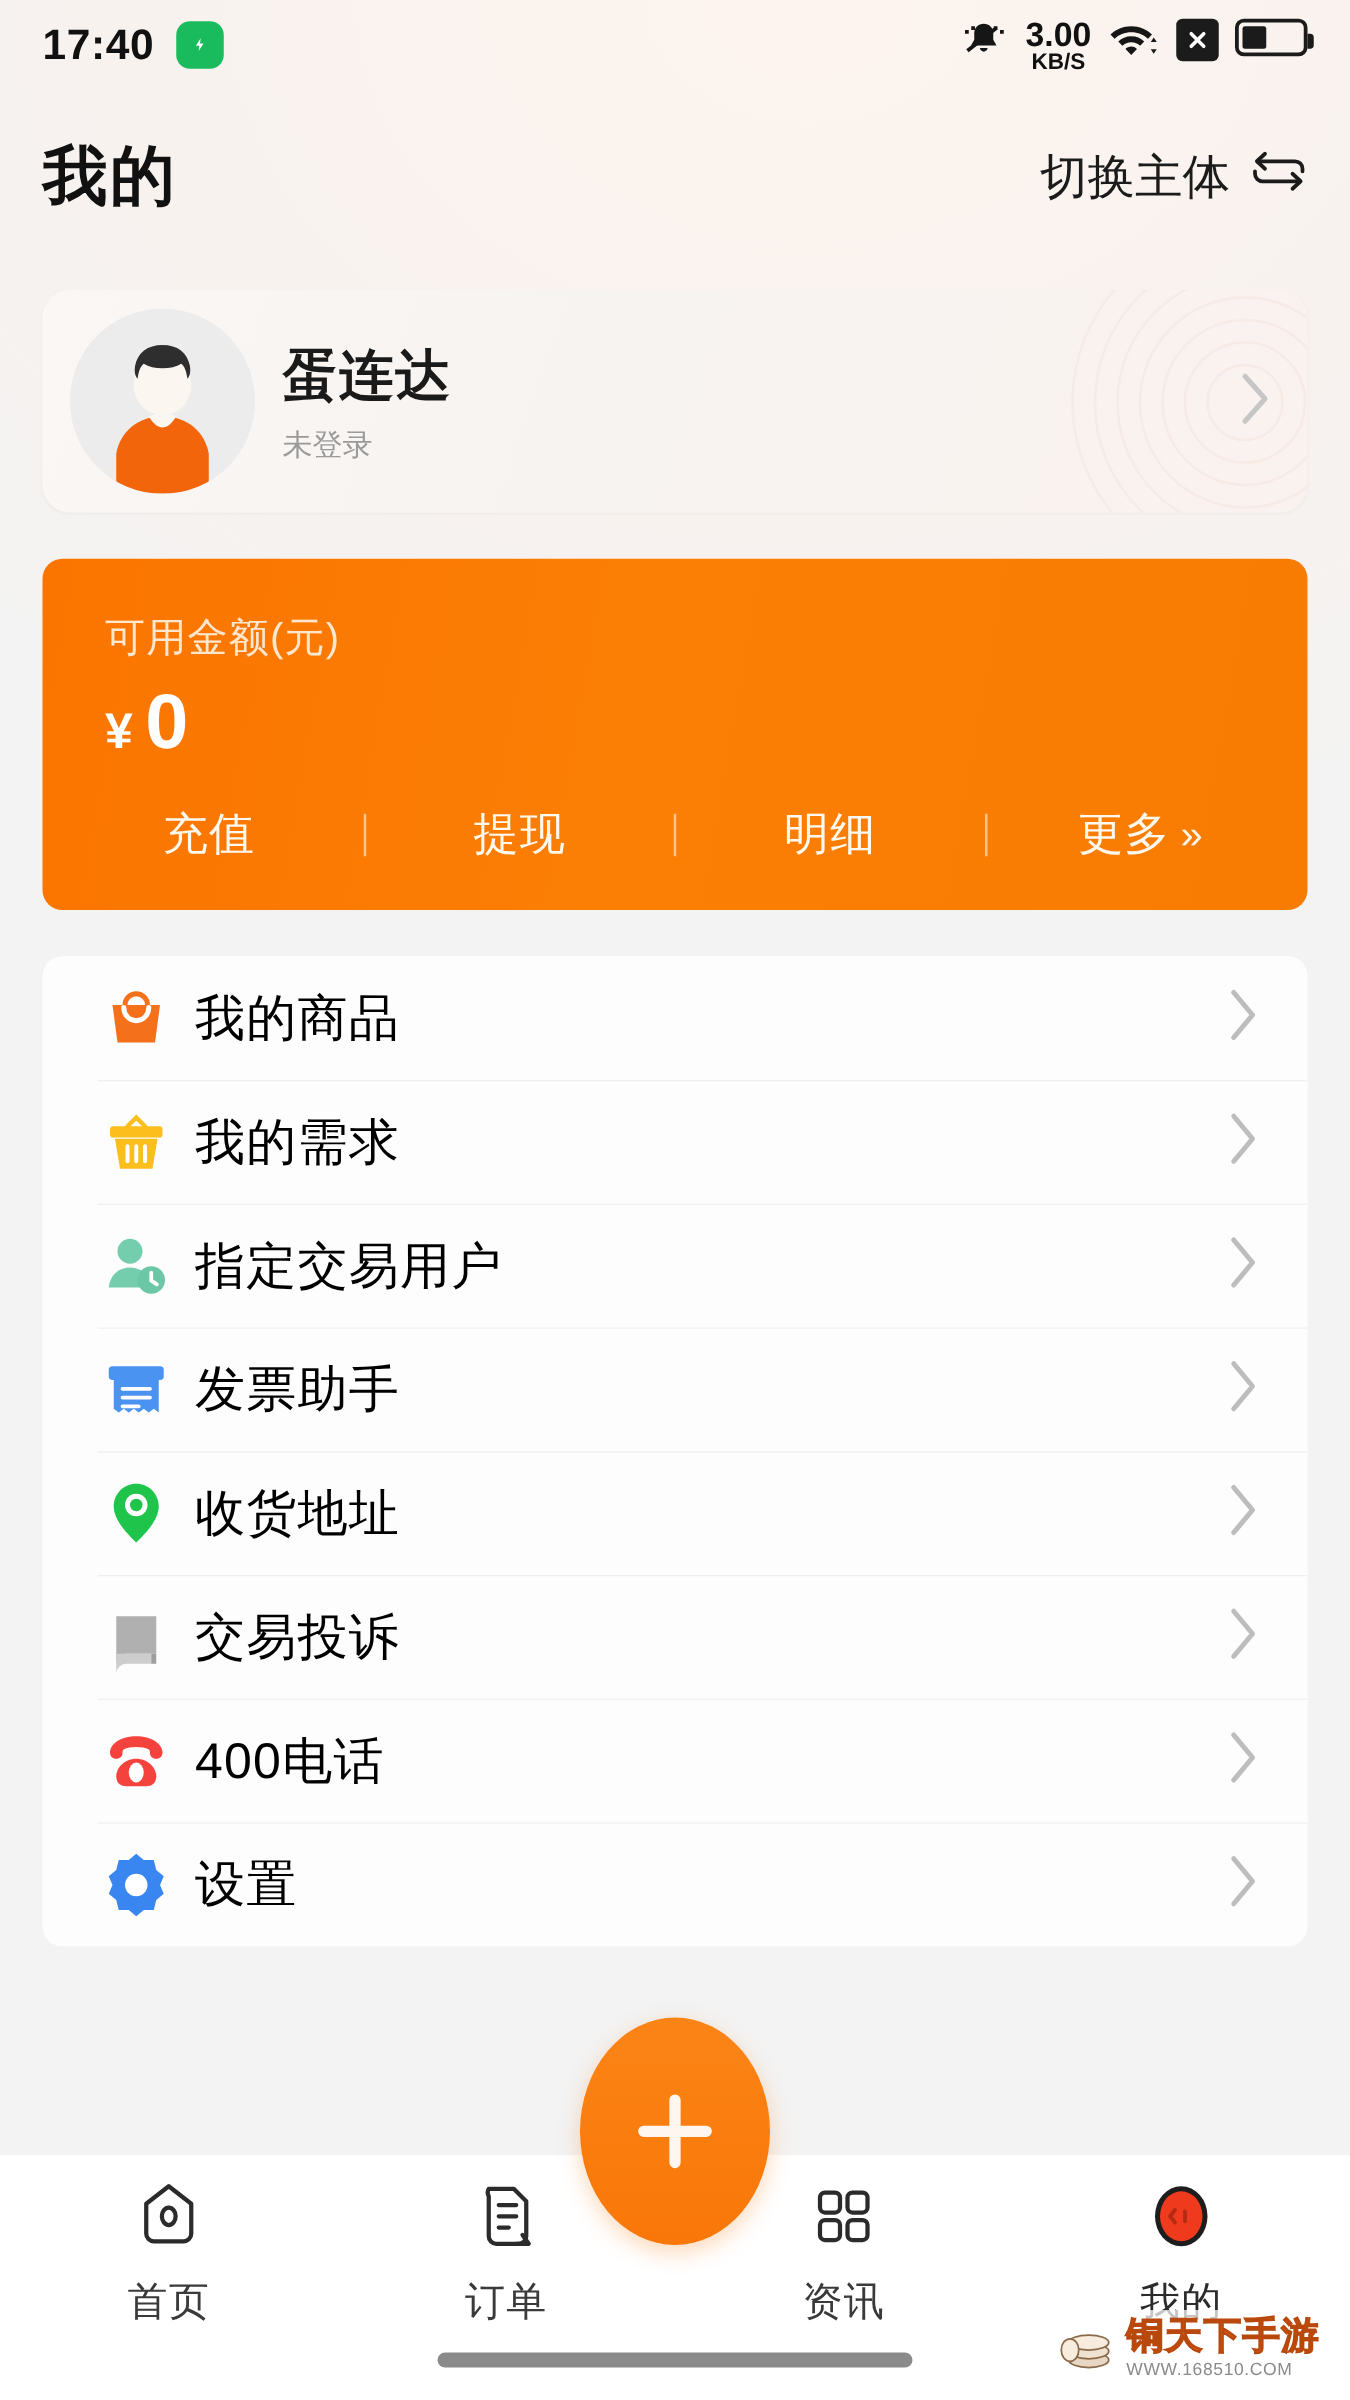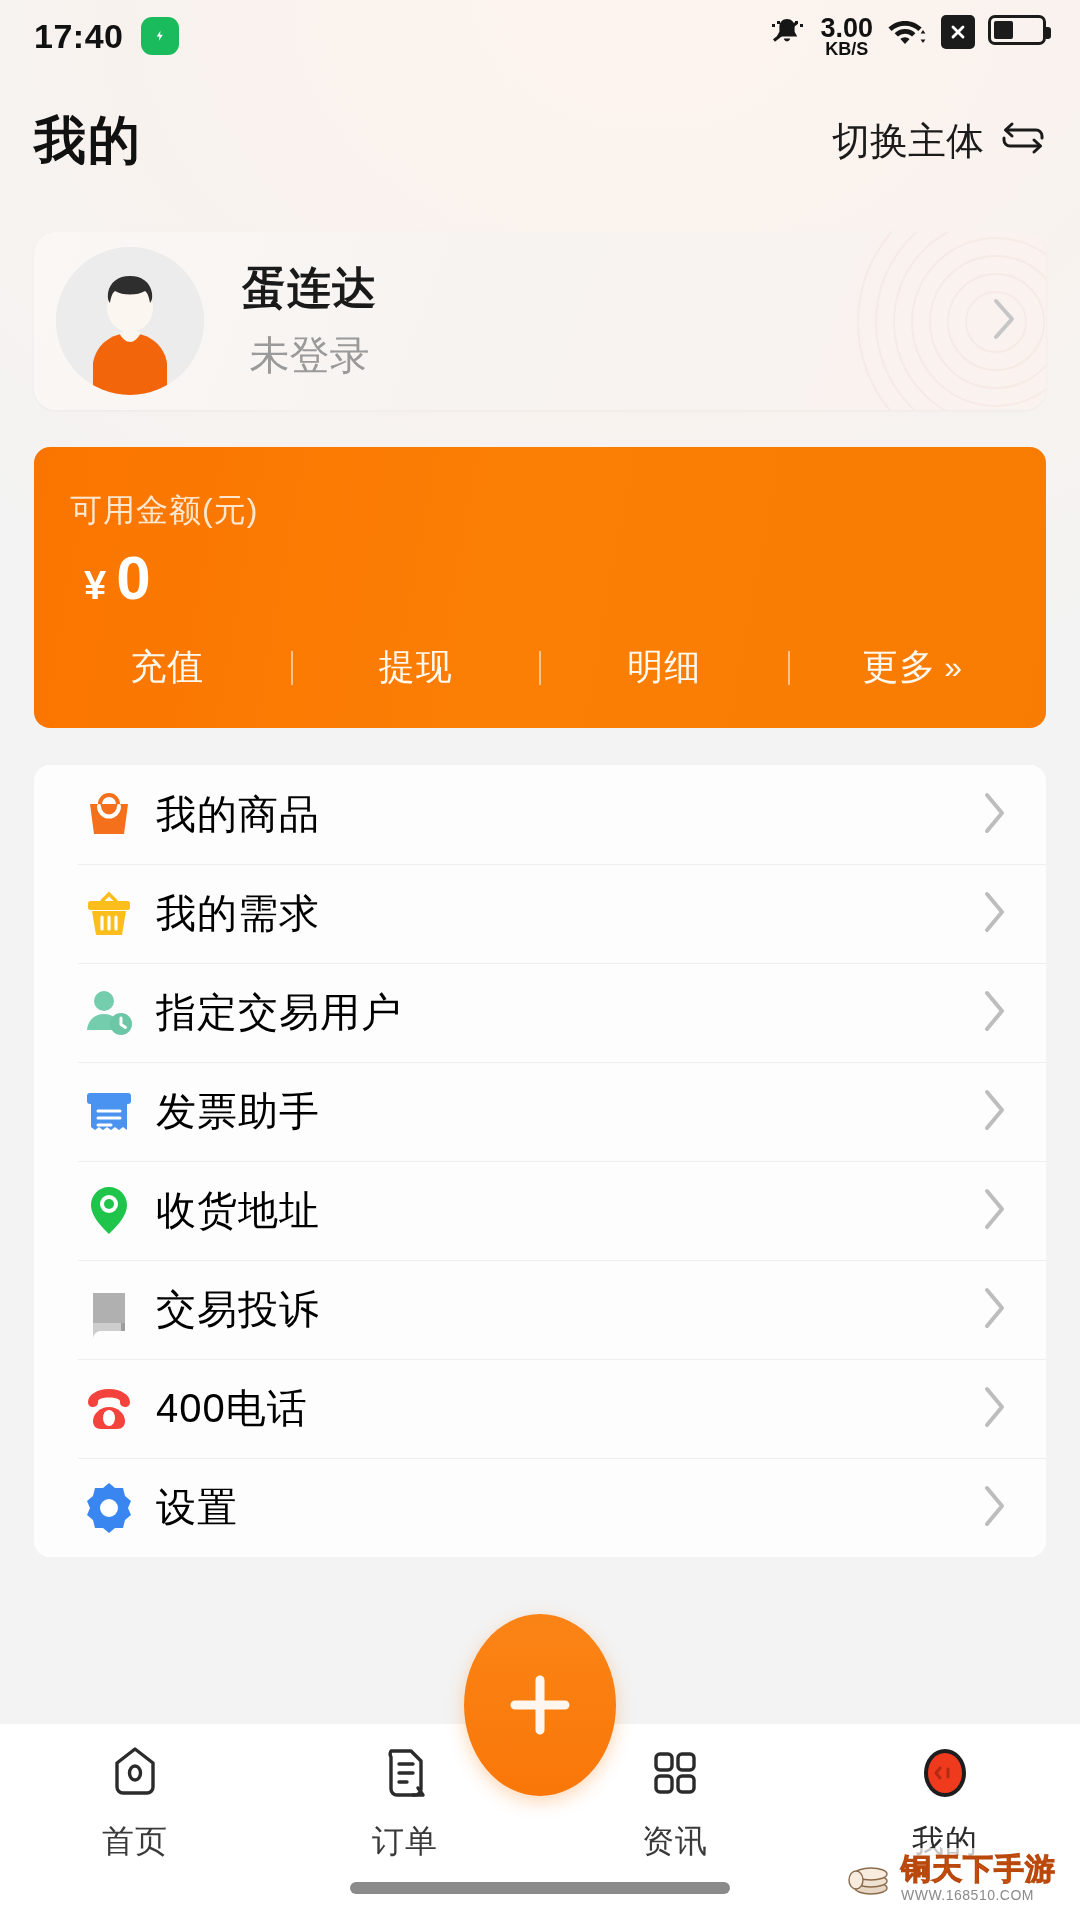--- a/index.html
+++ b/index.html
@@ -83,36 +83,36 @@
   .profile-deco {
     position:absolute; right:-40px; top:-60px;
     width:320px; height:320px; opacity:.5;
   }
   .avatar {
     width:148px; height:148px; border-radius:50%;
     background:#ececec; flex:none;
     overflow:hidden; position:relative;
   }
   .avatar svg { width:100%; height:100%; display:block; }
-  .profile-text { margin-left:38px;text-align:center; }
+  .profile-text { margin-left:22px; }
   .profile-name { font-size:44px; font-weight:700; color:#1a1a1a; letter-spacing:1px; }
-  .profile-sub { font-size:40px; color:#9a9a9a; margin-top:10px; }
+  .profile-sub { font-size:24px; color:#9a9a9a; margin-top:10px; }
   .profile-chev { margin-left:auto; }
   .profile-chev svg { width:34px; height:48px; }
 
   
   .wallet {
     flex:none;
     margin:22px 34px 0;
     border-radius:16px;
     background:linear-gradient(100deg,#fa7500 0%,#fb7e05 45%,#f97c02 100%);
     padding:42px 0 36px;
     position:relative; overflow:hidden;
   }
-  .wallet-label { font-size:32px; color:#ffe7cf; padding:0 36px; letter-spacing:1px; }
+  .wallet-label { font-size:32px; color:#ffe7cf; padding:0 50px; letter-spacing:1px; }
   .wallet-amount {
     padding:0 50px; margin-top:14px;
     display:flex; align-items:baseline; color:#fff;
   }
   .wallet-yen { font-size:40px; font-weight:700; }
   .wallet-num { font-size:62px; font-weight:700; margin-left:10px; line-height:1; }
   .wallet-actions {
     display:flex; align-items:center;
     margin-top:34px;
     padding:0 10px;

